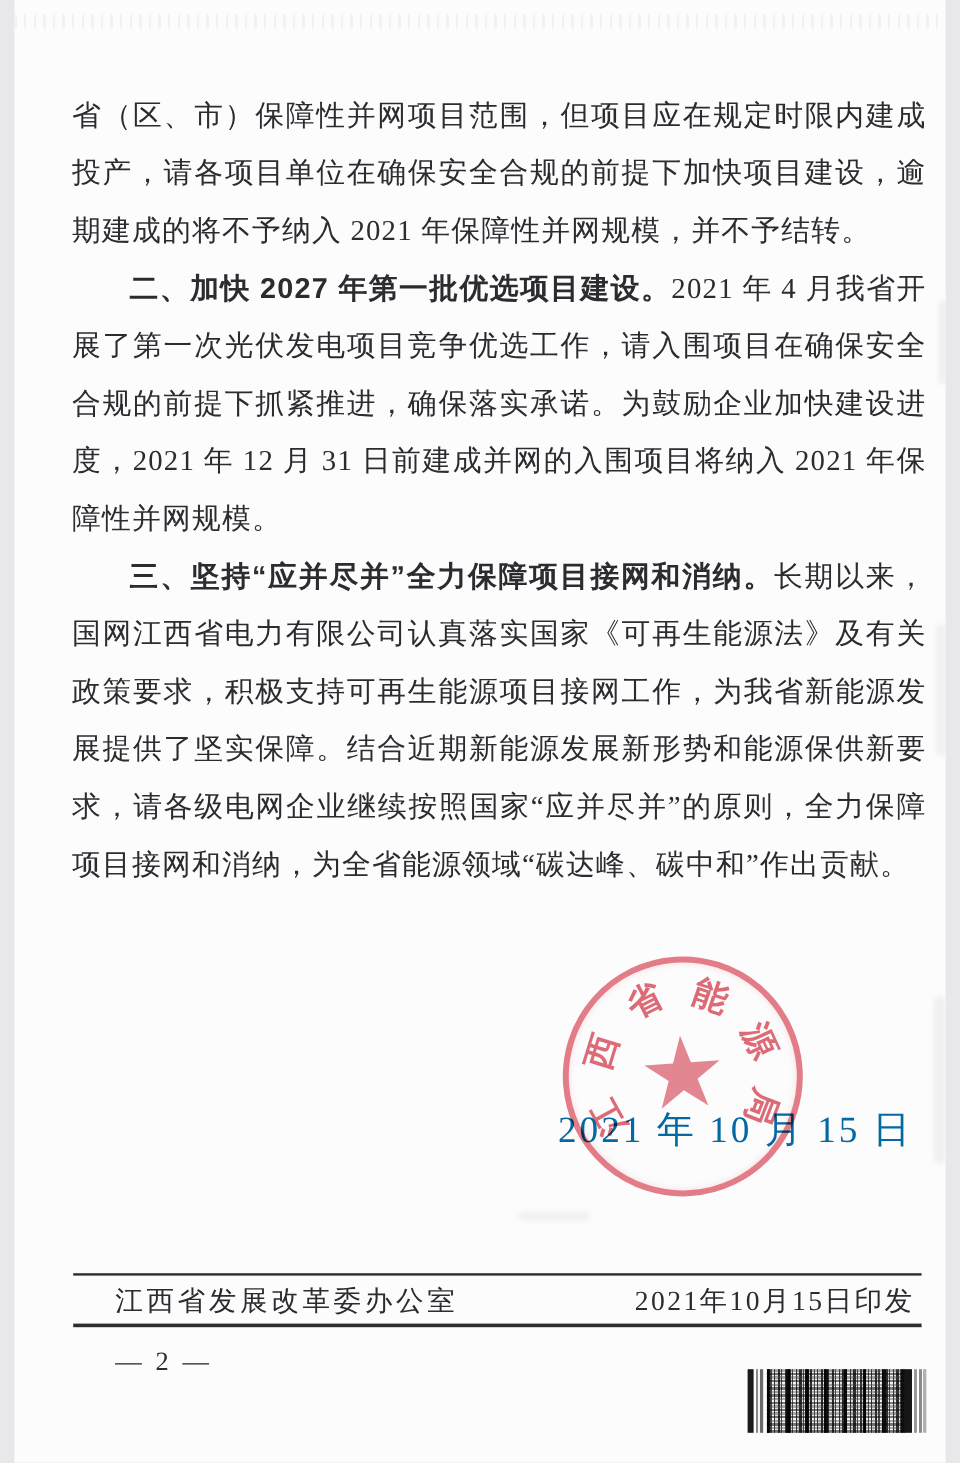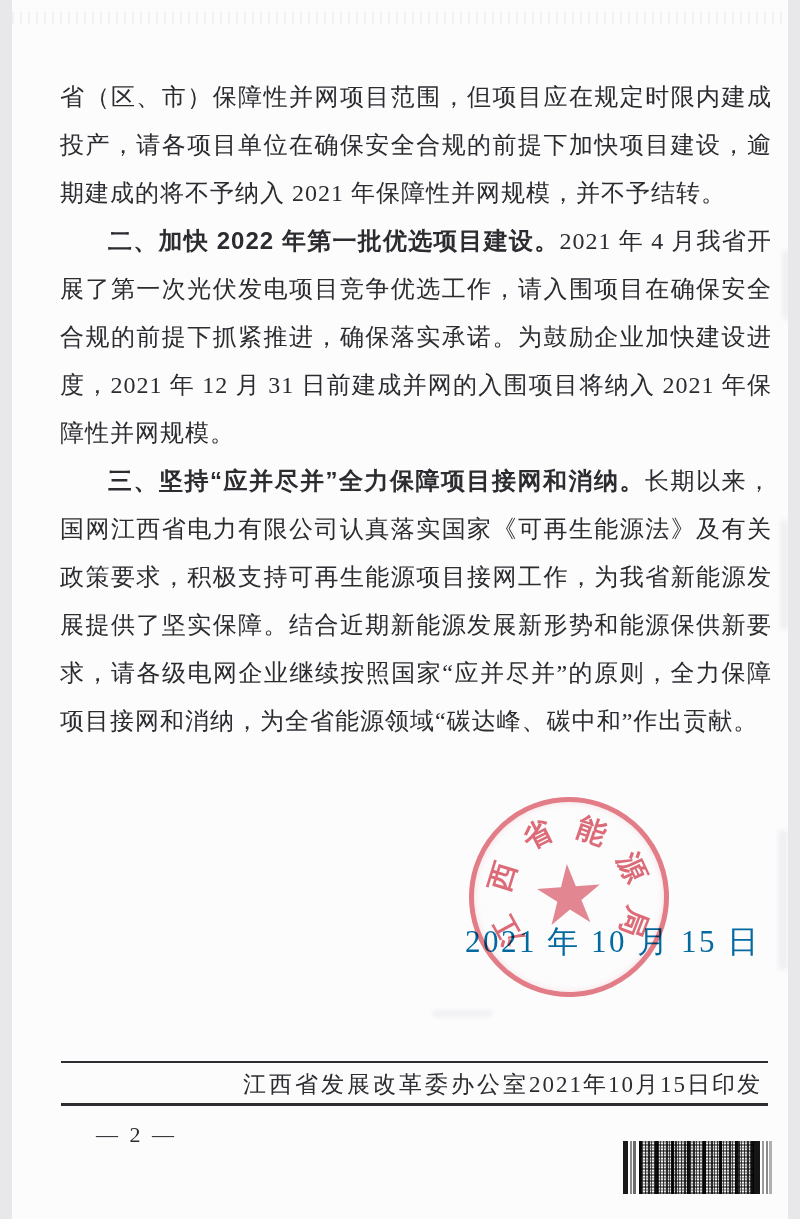--- a/index.html
+++ b/index.html
@@ -68,21 +68,21 @@
     font-weight:bold; color:rgba(217,82,96,.85);
     transform:rotate(var(--a)) translateY(-70px);
   }
 
   
   .rule { position:absolute; left:49px; width:707px; background:#2e2e32; }
   .rule-top    { top:1061px; height:2px; }
   .rule-bottom { top:1103px; height:3px; }
   .footer-row {
     position:absolute; left:49px; top:1066px; width:707px; height:36px;
-    display:flex; justify-content:flex-end; align-items:center;
+    display:flex; justify-content:space-between; align-items:center;
     font-size:23px;
   }
   .footer-office { margin-left:35px; letter-spacing:3px; }
   .footer-print  { margin-right:6px; letter-spacing:2px; }
   .page-number {
     position:absolute; left:84px; top:1122px;
     font-size:22px; letter-spacing:3px;
   }
 
   
@@ -114,21 +114,21 @@
 <div class="page">
 
   <div class="top-artifact"></div>
   <div class="ghost g1"></div>
   <div class="ghost g2"></div>
   <div class="ghost g3"></div>
   <div class="ghost g4"></div>
 
   <div class="body-text">
     <p><span>省（区、市）保障性并网项目范围，但项目应在规定时限内建成投产，请各项目单位在确保安全合规的前提下加快项目建设，逾期建成的将不予纳入 2021 年保障性并网规模，并不予结转。</span></p>
-    <p class="indented"><span class="lead">二、加快 2022 年第一批优选项目建设。</span><span>2021 年 4 月我省开展了第一次光伏发电项目竞争优选工作，请入围项目在确保安全合规的前提下抓紧推进，确保落实承诺。为鼓励企业加快建设进度，2021 年 12 月 31 日前建成并网的入围项目将纳入 2021 年保障性并网规模。</span></p>
+    <p class="indented"><span class="lead">二、加快 2027 年第一批优选项目建设。</span><span>2021 年 4 月我省开展了第一次光伏发电项目竞争优选工作，请入围项目在确保安全合规的前提下抓紧推进，确保落实承诺。为鼓励企业加快建设进度，2021 年 12 月 31 日前建成并网的入围项目将纳入 2021 年保障性并网规模。</span></p>
     <p class="indented"><span class="lead">三、坚持“应并尽并”全力保障项目接网和消纳。</span><span>长期以来，国网江西省电力有限公司认真落实国家《可再生能源法》及有关政策要求，积极支持可再生能源项目接网工作，为我省新能源发展提供了坚实保障。结合近期新能源发展新形势和能源保供新要求，请各级电网企业继续按照国家“应并尽并”的原则，全力保障项目接网和消纳，为全省能源领域“碳达峰、碳中和”作出贡献。</span></p>
   </div>
 
   <div class="date-line">2021 年 10 月 15 日</div>
 
   <div class="seal">
     <div class="seal-ring"></div>
     <span class="seal-star">★</span>
     <span class="seal-char" style="--a:-115deg">江</span>
     <span class="seal-char" style="--a:-69deg">西</span>

